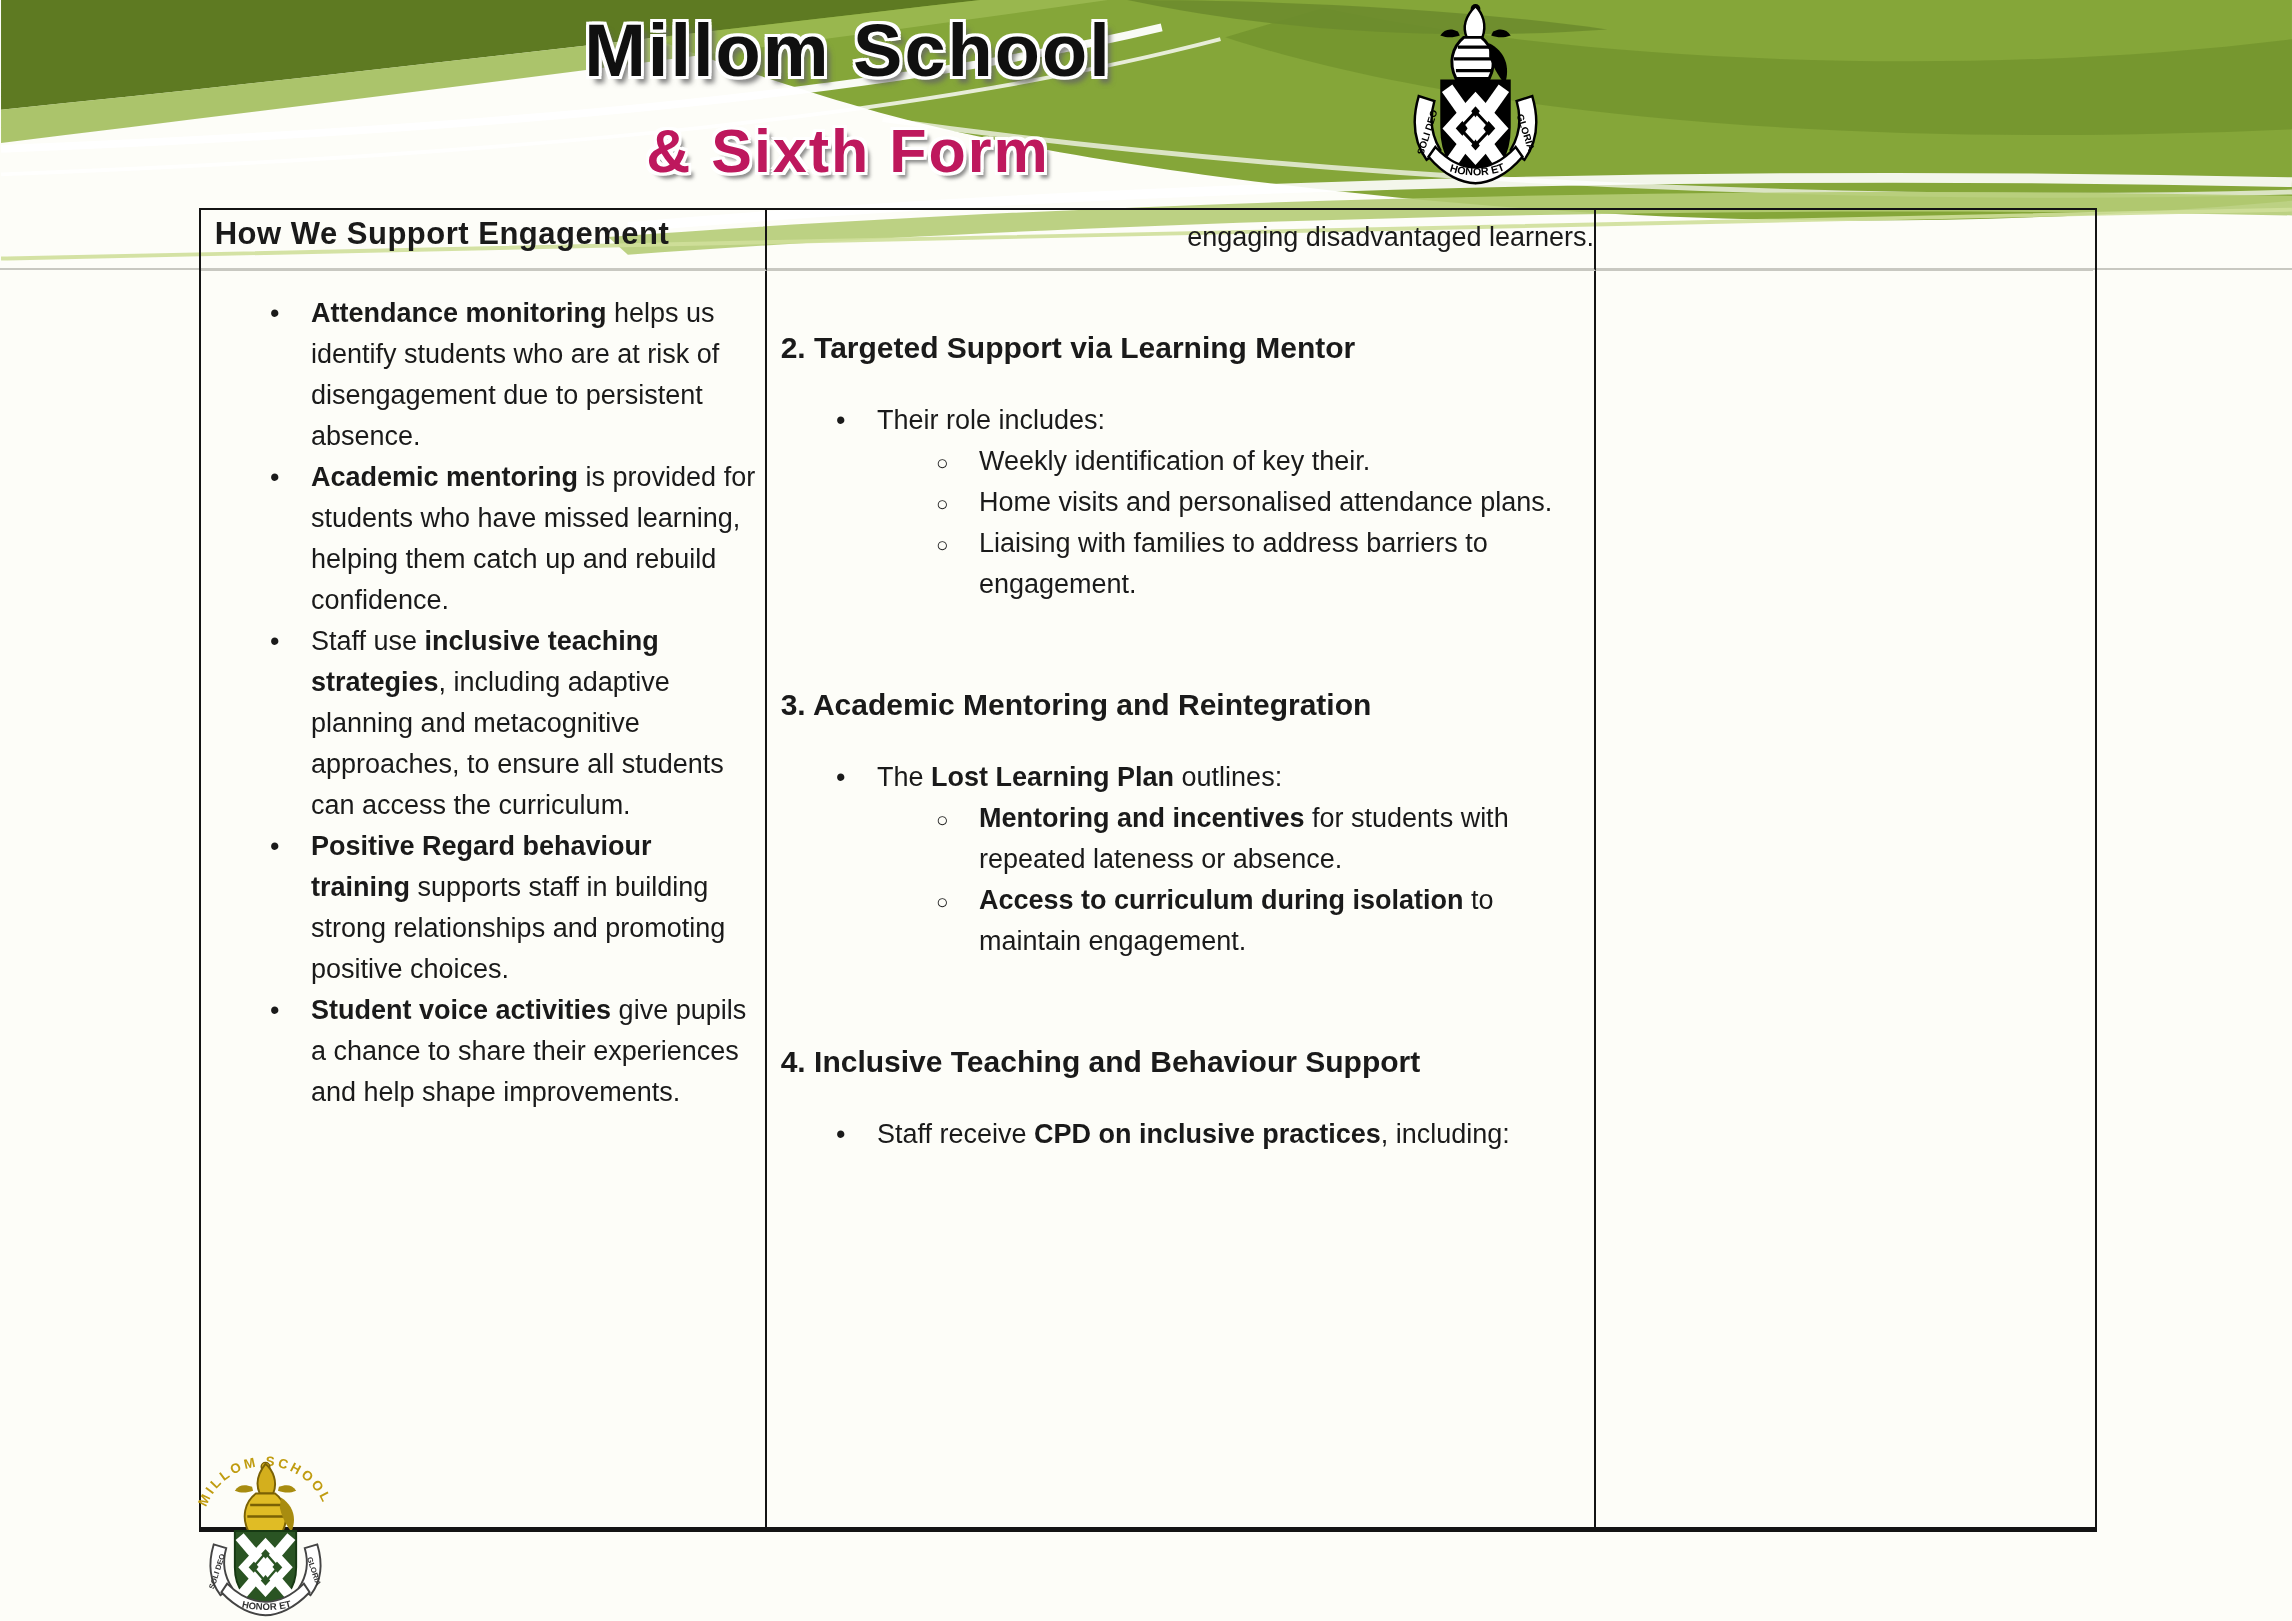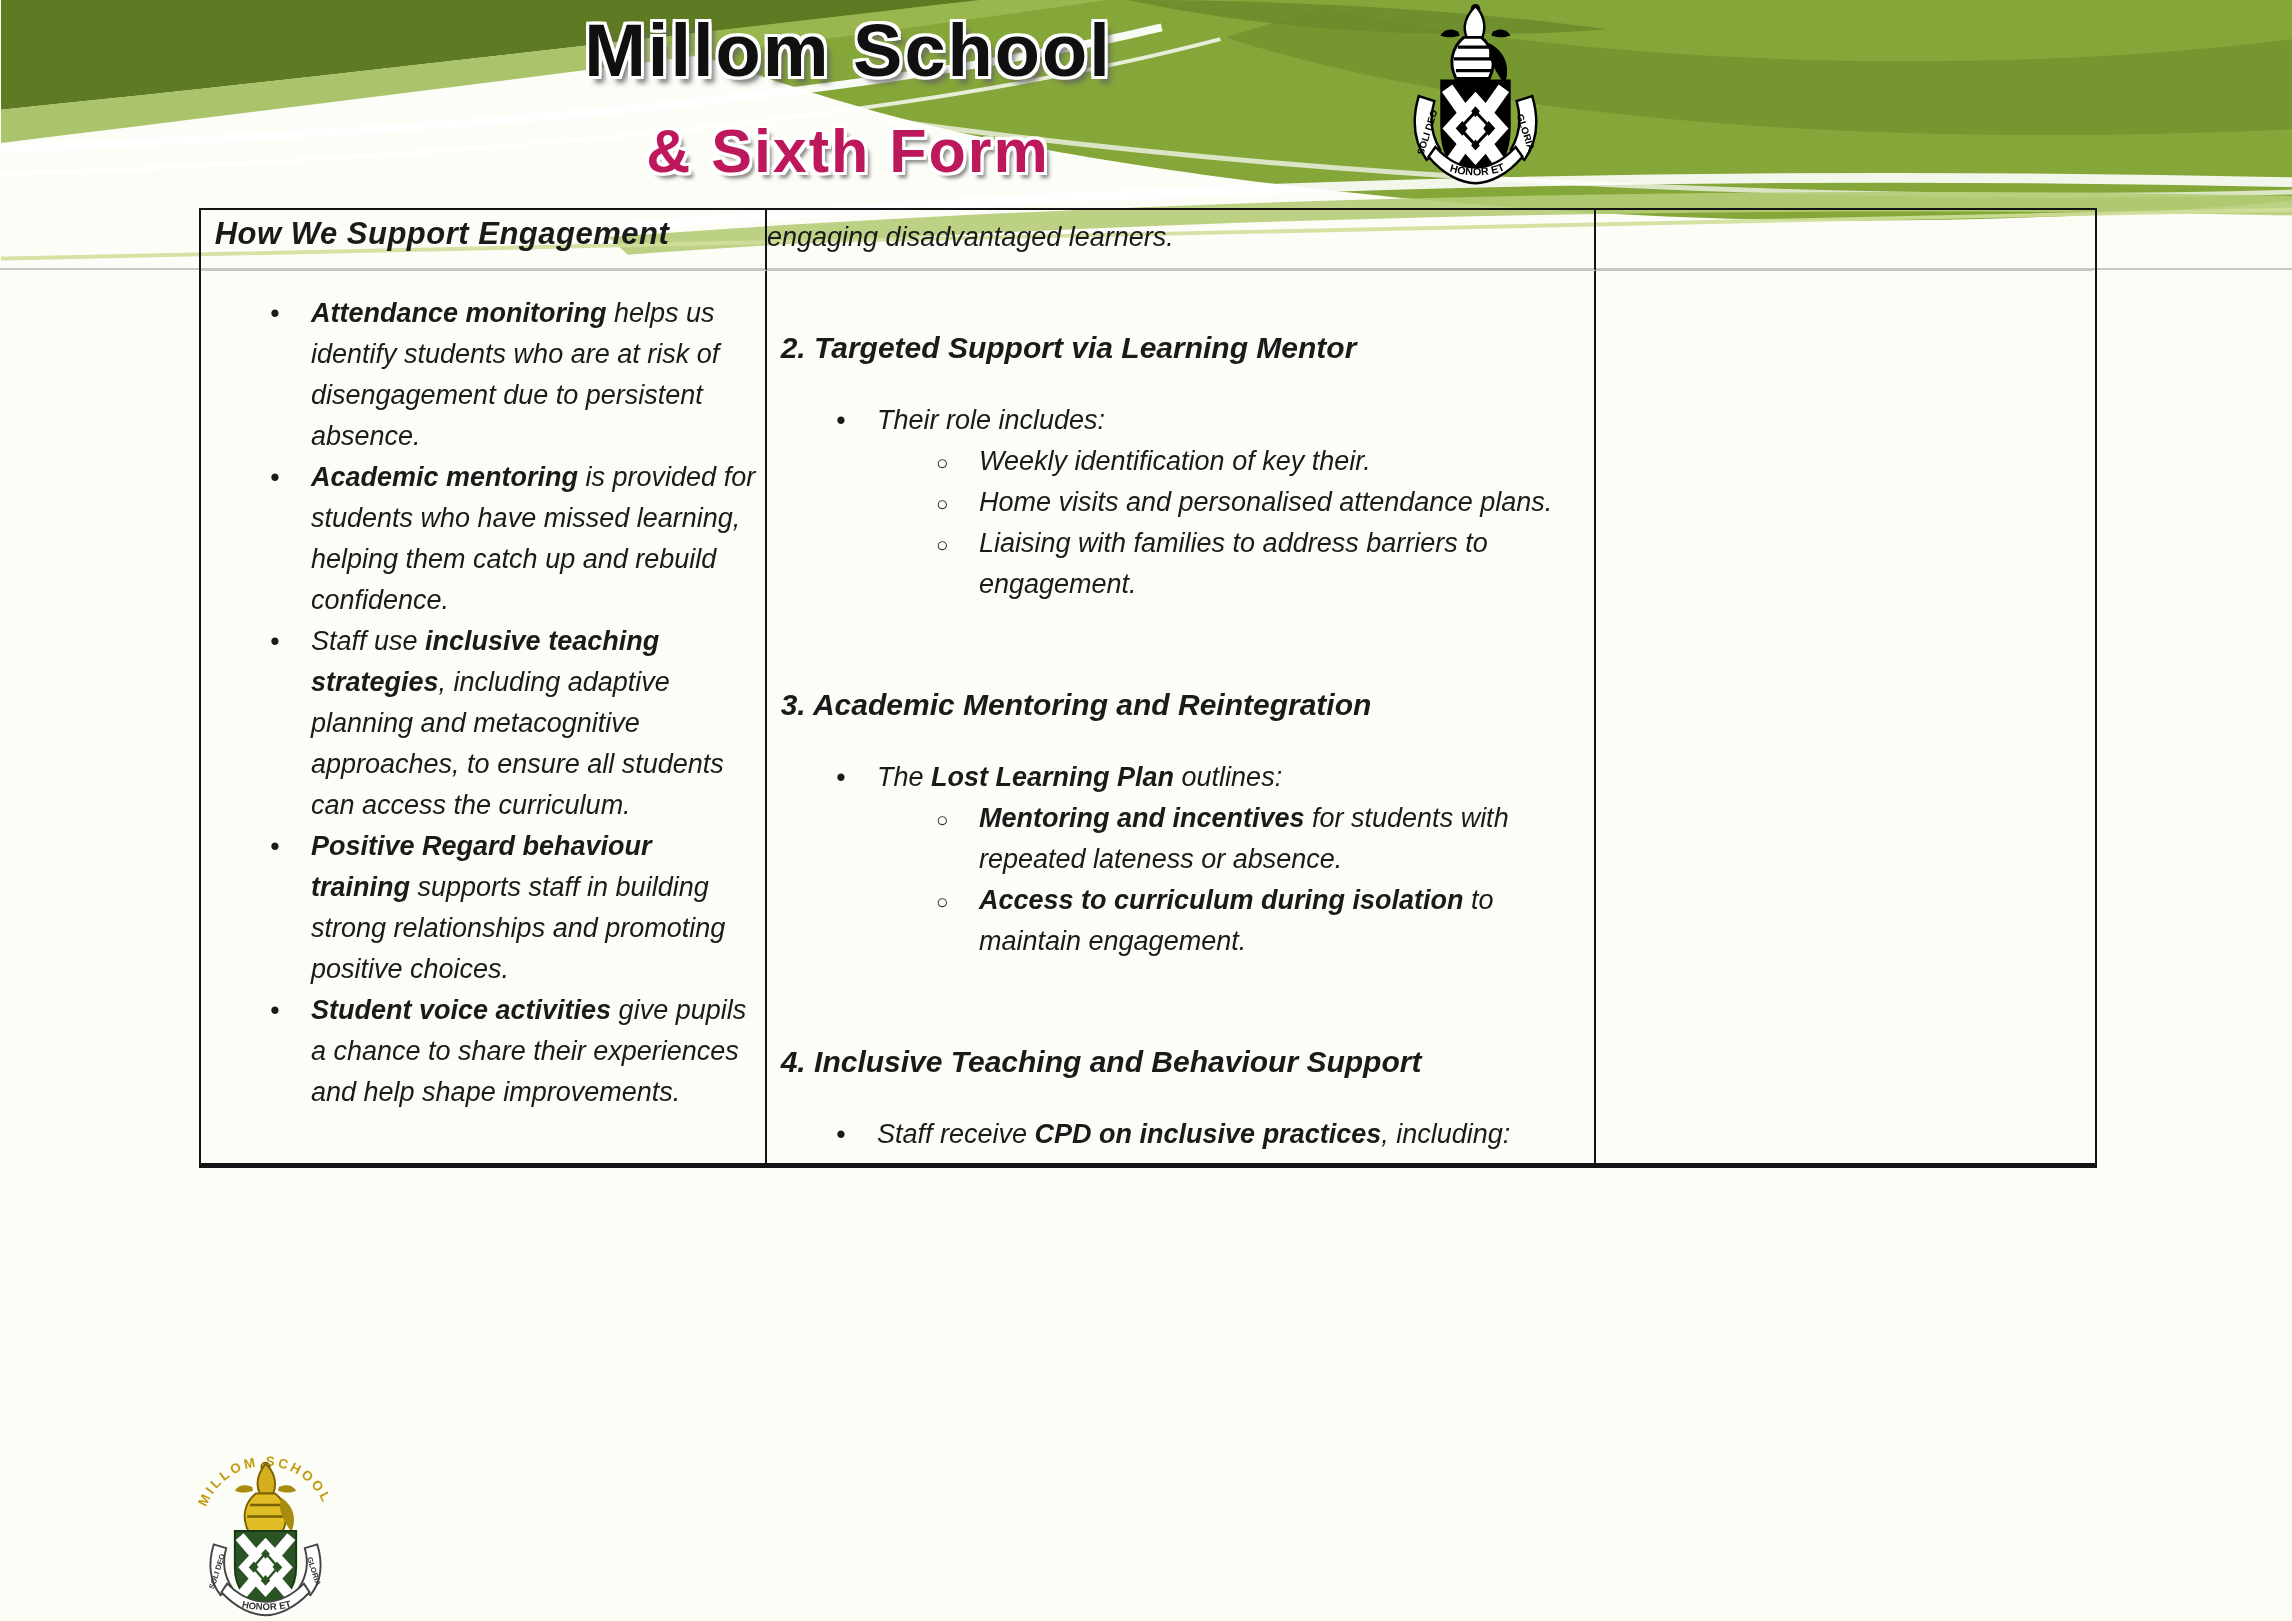--- a/index.html
+++ b/index.html
@@ -14,31 +14,30 @@
     margin:13.7px 0 0 0;font-size:74px;font-weight:bold;letter-spacing:2px;color:#101010;line-height:1;
     text-shadow:-2.9px -2.9px 0 #fff,2.9px -2.9px 0 #fff,-2.9px 2.9px 0 #fff,2.9px 2.9px 0 #fff,0 -2.9px 0 #fff,0 2.9px 0 #fff,-2.9px 0 0 #fff,2.9px 0 0 #fff,5.9px 6.9px 4.9px rgba(100,100,100,.8);
   }
   .school-subtitle{
     margin:33px 0 0 0;font-size:61px;font-weight:bold;letter-spacing:2px;color:#be185d;line-height:1;
     text-shadow:-2.9px -2.9px 0 #fff,2.9px -2.9px 0 #fff,-2.9px 2.9px 0 #fff,2.9px 2.9px 0 #fff,0 -2.9px 0 #fff,0 2.9px 0 #fff,-2.9px 0 0 #fff,2.9px 0 0 #fff,4.9px 5.9px 3.9px rgba(110,110,110,.8);
   }
   .crest-top{position:absolute;left:1407px;top:2px;width:137px;height:196px}
   .page-rule{position:absolute;left:0;top:268px;width:2293px;height:2px;background:#c8c8c1}
   .doc-table{
-    position:absolute;left:199px;top:208px;width:1898px;height:960px;box-sizing:border-box;
+    position:absolute;left:199px;top:208px;width:1898px;height:1324px;box-sizing:border-box;
     border:2.9px solid #141414;border-bottom-width:5.9px;
     display:grid;grid-template-columns:566px 829px 497px;grid-template-rows:61px 1fr;
     background:transparent;
-    font-style:italic;
   }
   .cell{box-sizing:border-box}
   .v1{border-right:2.9px solid #141414}
   .hdr{border-bottom:2px solid #c8c8c1}
   .col1-title{font-size:31px;font-weight:bold;padding:5.9px 5.9px 0 13.7px;letter-spacing:0.5px}
-  .col2-cont{font-size:27px;text-align:left;padding-top:11.8px}
+  .col2-cont{font-size:27px;text-align:right;padding-top:11.8px}
   .body-text{font-size:27px;line-height:41px}
   .col1-body{padding:21.6px 9.8px 0 0}
   .col2-body{padding:0 11.8px 0 0}
   ul.bullets{margin:0;padding:0 0 0 63px;list-style:none}
   ul.bullets>li{position:relative;padding-left:47px}
   ul.bullets>li::before{content:"\2022";position:absolute;left:5.9px;top:0}
   ul.sub-bullets{margin:0;padding:0 0 0 57px;list-style:none}
   ul.sub-bullets>li{position:relative;padding-left:45px}
   ul.sub-bullets>li::before{content:"\25CB";position:absolute;left:2px;top:1px;font-size:20.6px}
   .b{font-weight:bold}

